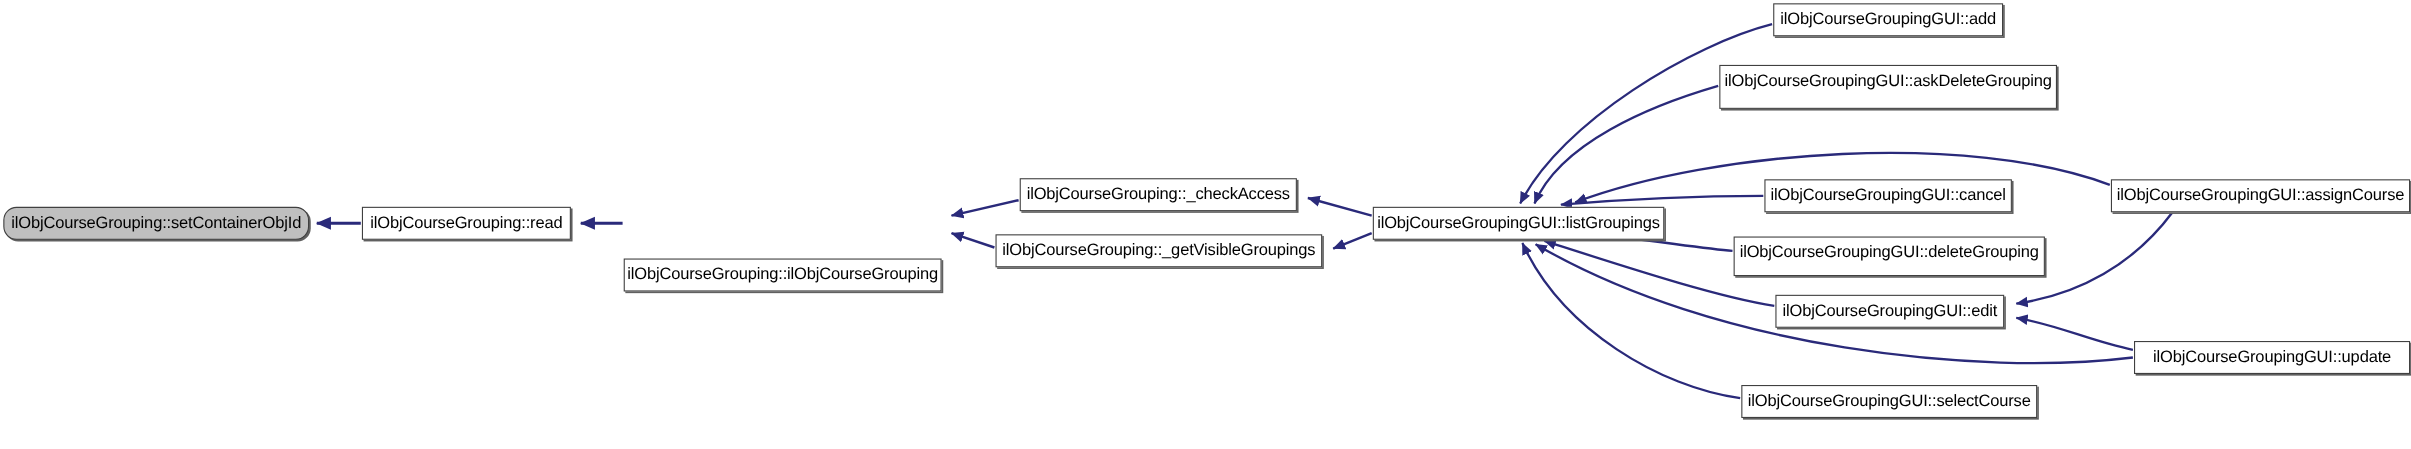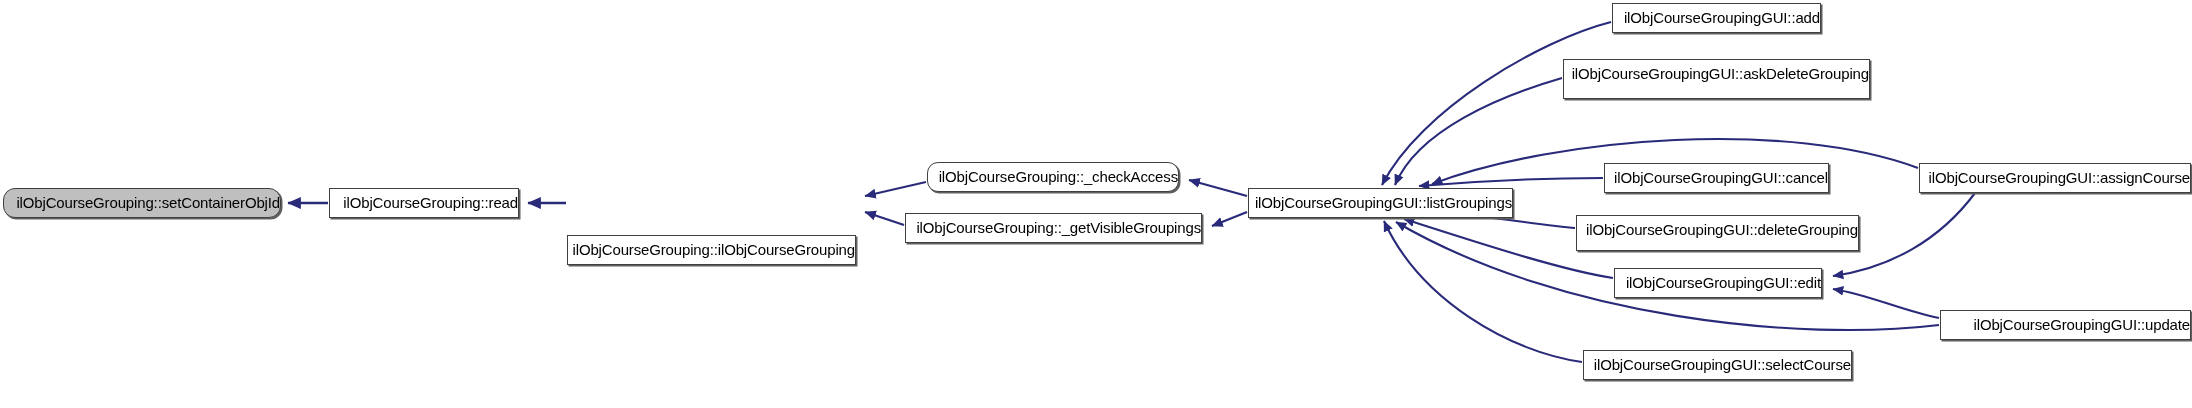--- a/index.html
+++ b/index.html
@@ -24,21 +24,21 @@
     top: 0;
     width: 2192px;
     height: 408px;
     pointer-events: none;
   }
   .node {
     position: absolute;
     box-sizing: border-box;
     height: 30px;
     line-height: 28px;
-    text-align: right;
+    text-align: center;
     white-space: nowrap;
     font-size: 15px;
     font-family: "Liberation Sans", sans-serif;
     color: #000000;
     background: #ffffff;
     border: 1px solid #404040;
     box-shadow: 1.5px 1.5px 0 0 #606060;
     letter-spacing: -0.15px;
     overflow: hidden;
   }
@@ -98,21 +98,21 @@
   <div id="node-layer">
       <div class="node highlight" style="left: 3px; top: 188px; width: 278px; height: 30px; border-radius: 12px;">
         <span class="node-label">ilObjCourseGrouping::setContainerObjId</span>
       </div>
       <div class="node" style="left: 329px; top: 188px; width: 190px; height: 30px;">
         <span class="node-label">ilObjCourseGrouping::read</span>
       </div>
       <div class="node" style="left: 567px; top: 188px; width: 289px; height: 30px; margin-top: 47px;">
         <span class="node-label">ilObjCourseGrouping::ilObjCourseGrouping</span>
       </div>
-      <div class="node" style="left: 927px; top: 162px; width: 252px; height: 30px; border-radius: 11px;">
+      <div class="node" style="left: 927px; top: 162px; width: 252px; height: 30px;">
         <span class="node-label">ilObjCourseGrouping::_checkAccess</span>
       </div>
       <div class="node" style="left: 905px; top: 213px; width: 297px; height: 30px;">
         <span class="node-label">ilObjCourseGrouping::_getVisibleGroupings</span>
       </div>
       <div class="node" style="left: 1248px; top: 188px; width: 265px; height: 30px;">
         <span class="node-label">ilObjCourseGroupingGUI::listGroupings</span>
       </div>
       <div class="node" style="left: 1612px; top: 3px; width: 209px; height: 30px;">
         <span class="node-label">ilObjCourseGroupingGUI::add</span>

